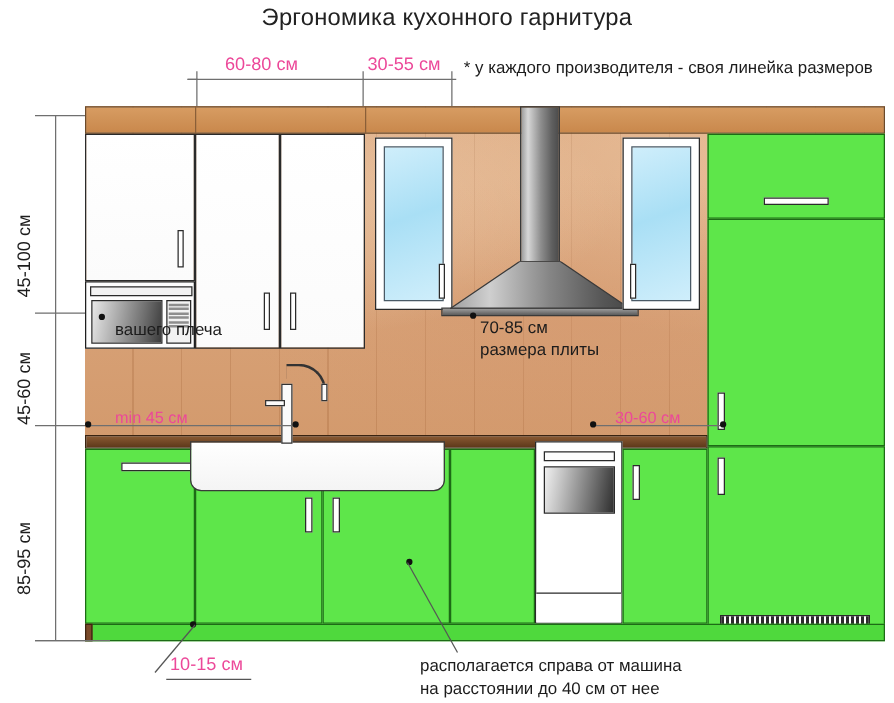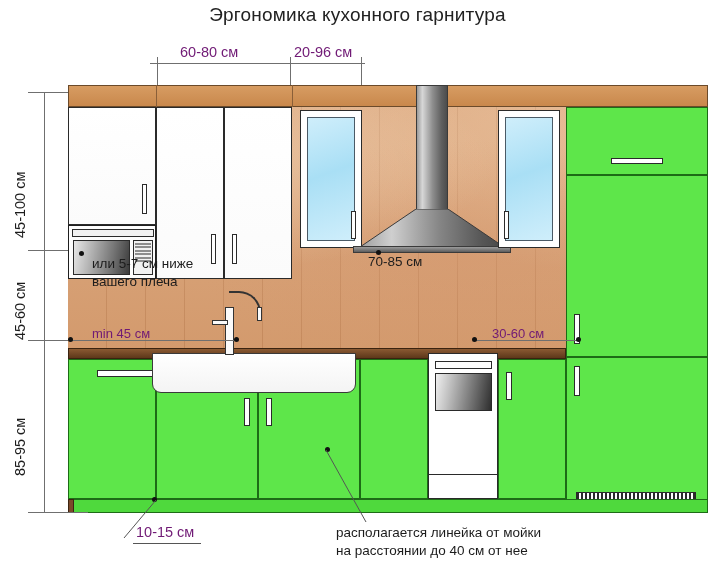--- a/index.html
+++ b/index.html
@@ -17,21 +17,21 @@
   
   #title{
     left:0;top:4px;width:715px;
     text-align:center;
     font-size:19px;
     letter-spacing:.2px;
     color:#222;
   }
 
   
-  .dimtxt{font-size:14.5px;color:#701a75;white-space:nowrap;}
+  .dimtxt{font-size:14.5px;color:#ec4899;white-space:nowrap;}
   .dimtxt.sm{font-size:13px;}
   .note{font-size:13.5px;color:#1c1c1c;white-space:nowrap;line-height:1.32;}
   .note-w{font-size:13.5px;color:#141414;line-height:1.35;white-space:nowrap;}
 
   .vtxt{
     writing-mode:vertical-rl;
     transform:rotate(180deg);
     font-size:14.5px;
     white-space:nowrap;
     color:#1c1c1c;
@@ -178,21 +178,22 @@
   <div class="abs" id="title">Эргономика кухонного гарнитура</div>
 
   <div class="abs hline" style="left:150px;top:63px;width:215px;"></div>
 
   <div class="abs tick" style="left:157px;top:57px;height:36px;"></div>
   <div class="abs tick" style="left:290px;top:57px;height:36px;"></div>
   <div class="abs tick" style="left:361px;top:57px;height:36px;"></div>
   <div class="abs htick" style="left:150px;top:63px;width:8px;"></div>
 
   <div class="abs dimtxt" style="left:180px;top:44px;">60-80 см</div>
-  <div class="abs dimtxt" style="left:294px;top:44px;">20-96 см</div>
+  <div class="abs dimtxt" style="left:294px;top:44px;">30-55 см</div>
+  <div class="abs note" style="left:371px;top:45px;">* у каждого производителя - своя линейка размеров</div>
 
   <div class="abs vline" style="left:44px;top:92px;height:420px;"></div>
 
   <div class="abs htick" style="left:28px;top:92px;width:40px;"></div>
   <div class="abs htick" style="left:28px;top:250px;width:40px;"></div>
   <div class="abs htick" style="left:28px;top:340px;width:40px;"></div>
   <div class="abs htick" style="left:28px;top:512px;width:40px;"></div>
 
   <div class="abs vtxt" style="left:12px;top:128px;height:110px;">45-100 см</div>
   <div class="abs vtxt" style="left:12px;top:260px;height:80px;">45-60 см</div>
@@ -297,46 +298,46 @@
     <div class="abs panelG" style="left:430px;top:274px;width:68px;height:140px;">
       <div class="handleV" style="left:7px;top:12px;width:6px;height:28px;"></div>
     </div>
 
     <div class="abs plinth" style="left:0px;top:414px;width:640px;height:14px;"></div>
     <div class="abs plinthEdge" style="left:0px;top:414px;width:6px;height:14px;"></div>
   </div>
 
   <div class="abs dot" style="left:79px;top:251px;"></div>
   <div class="abs note" style="left:92px;top:255px;">
-    <div>или 5-7 см ниже</div>
     <div>вашего плеча</div>
   </div>
 
   <div class="abs dot" style="left:376px;top:250px;"></div>
   <div class="abs vline" style="left:378px;top:253px;height:0px;"></div>
-  <div class="abs note" style="left:368px;top:253px;">
+  <div class="abs note" style="left:384px;top:253px;">
     <div>70-85 см</div>
+    <div>размера плиты</div>
   </div>
 
   <div class="abs hline" style="left:70px;top:340px;width:168px;"></div>
   <div class="abs dot" style="left:68px;top:337px;"></div>
   <div class="abs dot" style="left:234px;top:337px;"></div>
   <div class="abs dimtxt sm" style="left:92px;top:326px;background:rgba(217,161,116,0);">min 45 см</div>
 
   <div class="abs hline" style="left:474px;top:340px;width:106px;"></div>
   <div class="abs dot" style="left:472px;top:337px;"></div>
   <div class="abs dot" style="left:576px;top:337px;"></div>
   <div class="abs dimtxt sm" style="left:492px;top:326px;">30-60 см</div>
 
   <div class="abs dot" style="left:325px;top:447px;"></div>
   <svg class="abs" style="left:320px;top:448px;" width="60" height="78">
     <line x1="6" y1="2" x2="46" y2="74" stroke="#555" stroke-width="1"></line>
   </svg>
   <div class="abs note" style="left:336px;top:524px;text-align:left;">
-    <div>располагается линейка от мойки</div>
+    <div>располагается справа от машина</div>
     <div>на расстоянии до 40 см от нее</div>
   </div>
 
   <div class="abs dot" style="left:152px;top:497px;"></div>
   <svg class="abs" style="left:120px;top:498px;" width="46" height="42">
     <line x1="36" y1="2" x2="4" y2="40" stroke="#555" stroke-width="1"></line>
   </svg>
   <div class="abs dimtxt" style="left:136px;top:524px;">10-15 см</div>
   <div class="abs underline" style="left:133px;top:543px;width:68px;"></div>
 

